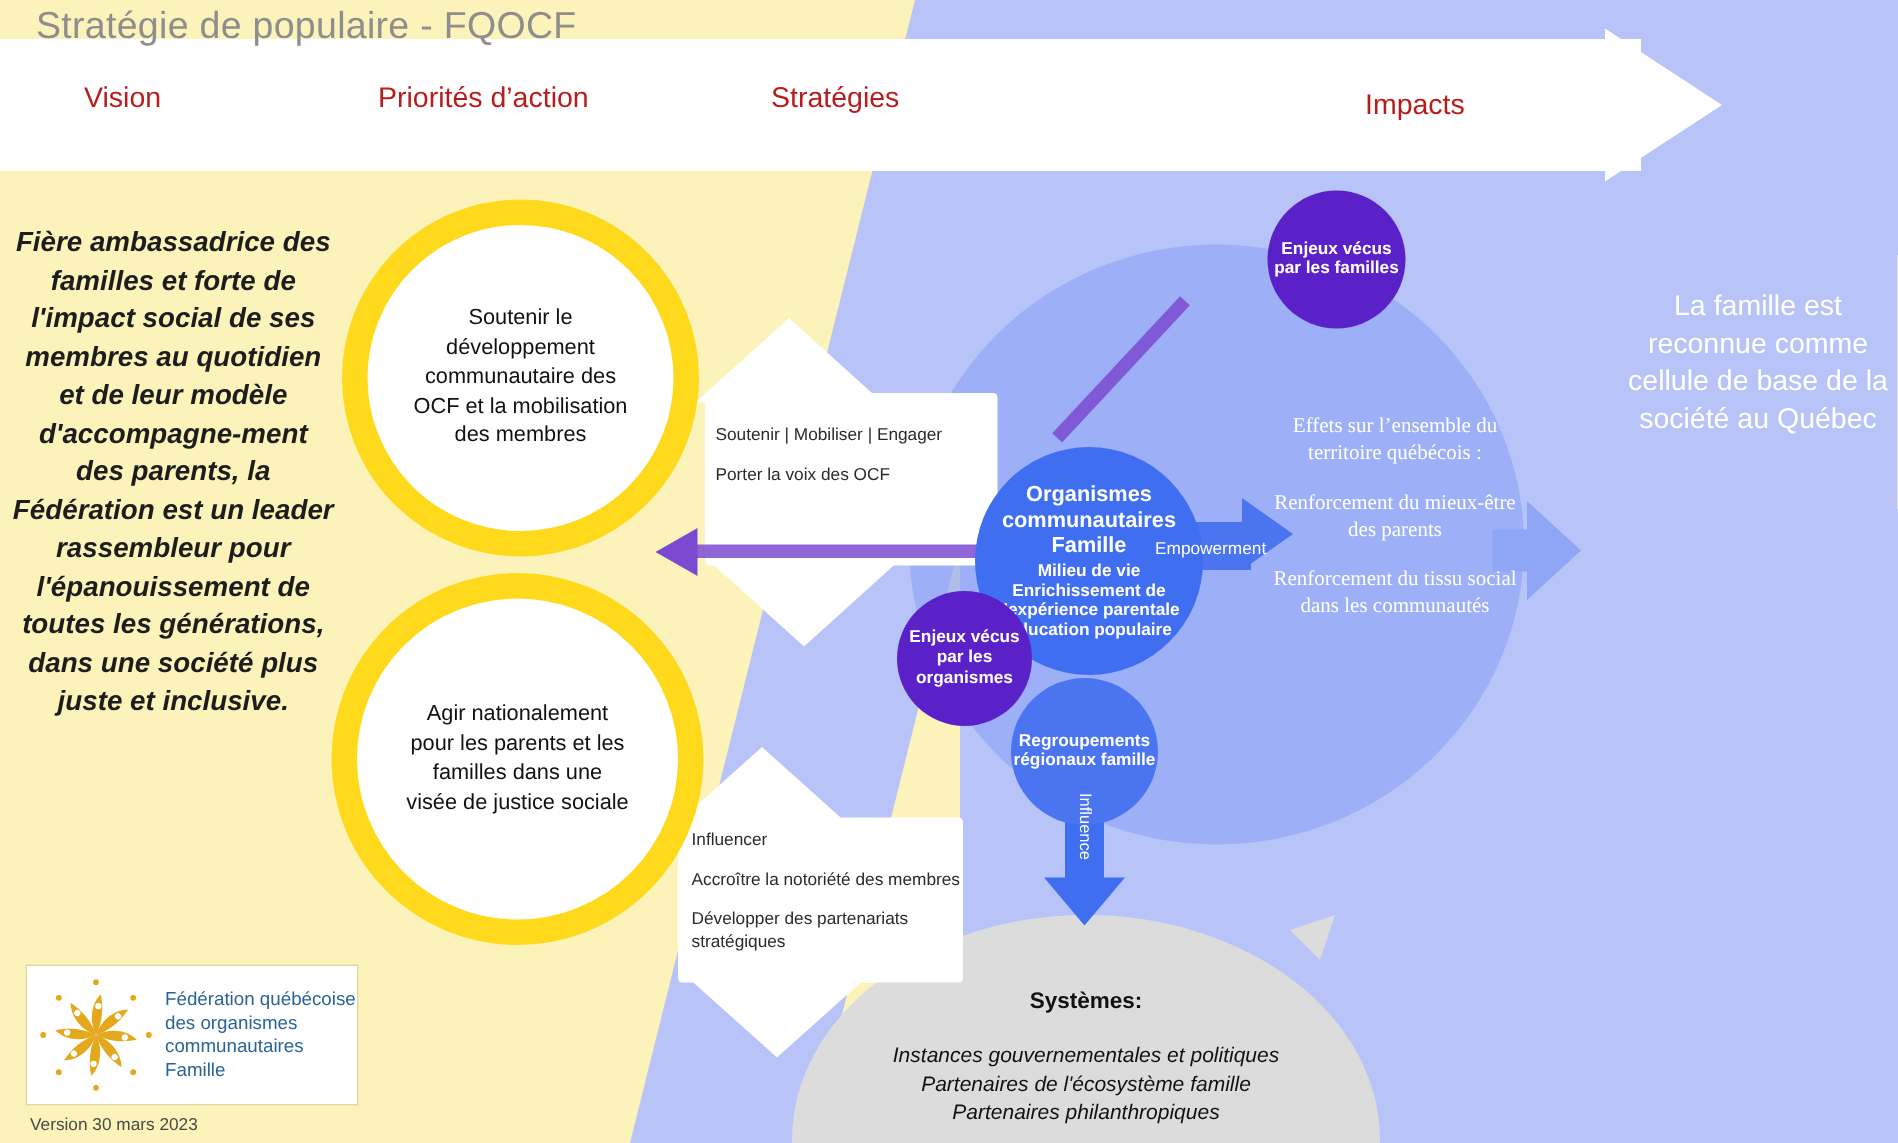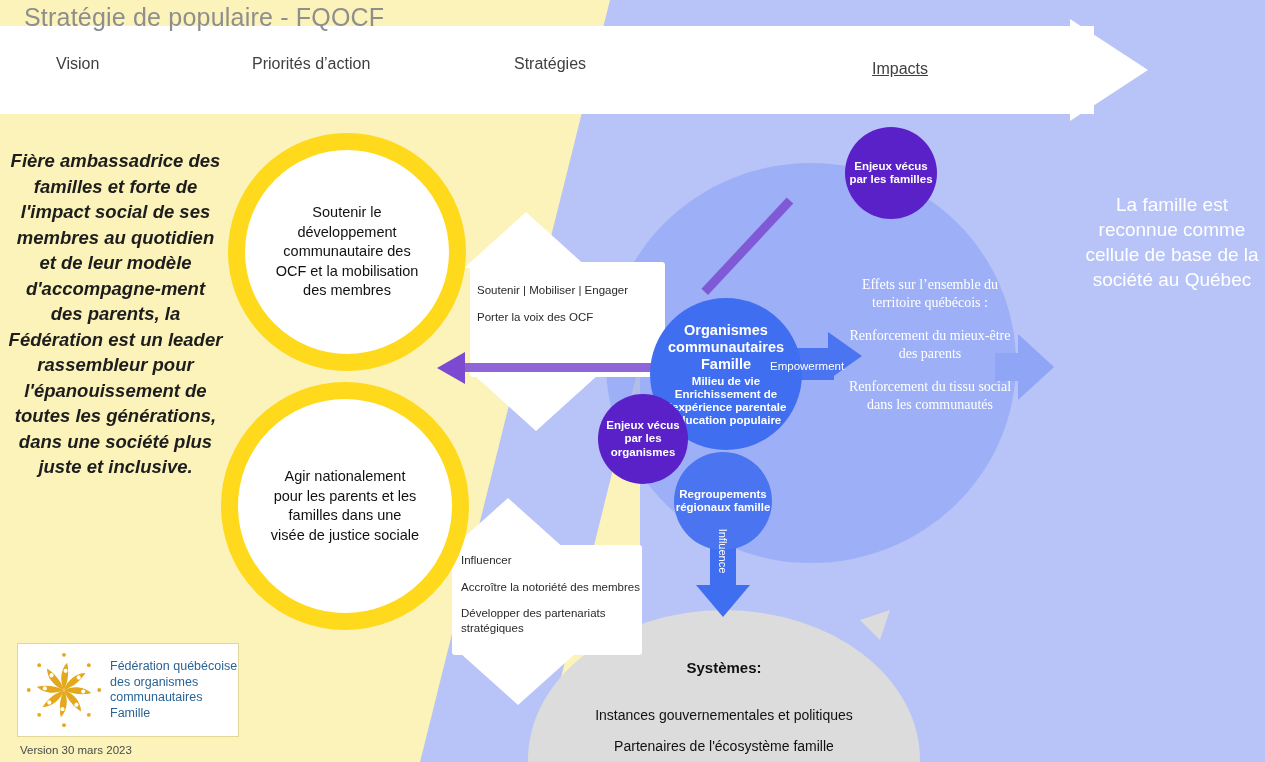--- a/index.html
+++ b/index.html
@@ -24,25 +24,25 @@
     position:absolute;left:24px;top:3px;font-size:25px;color:#8e8e8e;letter-spacing:.2px;
   }
   .arrow-white{
     position:absolute;left:0;top:26px;height:88px;width:1094px;background:#ffffff;
   }
   .arrow-white-head{
     position:absolute;left:1070px;top:19px;width:0;height:0;
     border-top:51px solid transparent;border-bottom:51px solid transparent;
     border-left:78px solid #ffffff;
   }
-  .stage-label{position:absolute;font-size:16px;color:#404040;top:55px;}
+  .stage-label{position:absolute;font-size:19px;color:#b91c1c;top:55px;}
   #lbl-vision{left:56px;}
   #lbl-priorites{left:252px;}
   #lbl-strategies{left:514px;}
-  #lbl-impacts{left:872px;top:60px;text-decoration:underline;}
+  #lbl-impacts{left:910px;top:60px;}
 
   
   .vision-text{
     position:absolute;left:8px;top:148px;width:215px;
     font-style:italic;font-weight:bold;font-size:18.5px;line-height:25.5px;
     text-align:center;color:#1d1d1d;
   }
 
   
   .ycircle{
@@ -149,21 +149,21 @@
     font-size:14px;line-height:18px;color:#ffffff;z-index:5;font-family:Liberation Serif, serif;
   }
   .effets-text p{margin:0;}
   .effets-text p + p{margin-top:15px;}
 
   
   .sys-title{position:absolute;left:545px;top:659px;width:358px;text-align:center;
      font-weight:bold;font-size:15px;color:#111;z-index:6;}
   .sys-lines{position:absolute;left:535px;top:694px;width:378px;text-align:center;
      font-size:14px;line-height:19px;color:#111;z-index:6;}
-  .sys-lines p{margin:12px;}
+  .sys-lines p{margin:0;font-style:italic;}
 
   
   .logo-box{position:absolute;left:17px;top:643px;width:220px;height:92px;background:#fff;
      border:1px solid #e3d79a;display:flex;align-items:center;}
   .logo-mark{width:80px;height:80px;margin-left:6px;flex:none;}
   .logo-text{font-size:12.5px;line-height:15.5px;color:#2a6496;margin-left:6px;}
   .version{position:absolute;left:20px;top:744px;font-size:11.5px;color:#4a4a4a;}
 </style>
 </head>
 <body>

